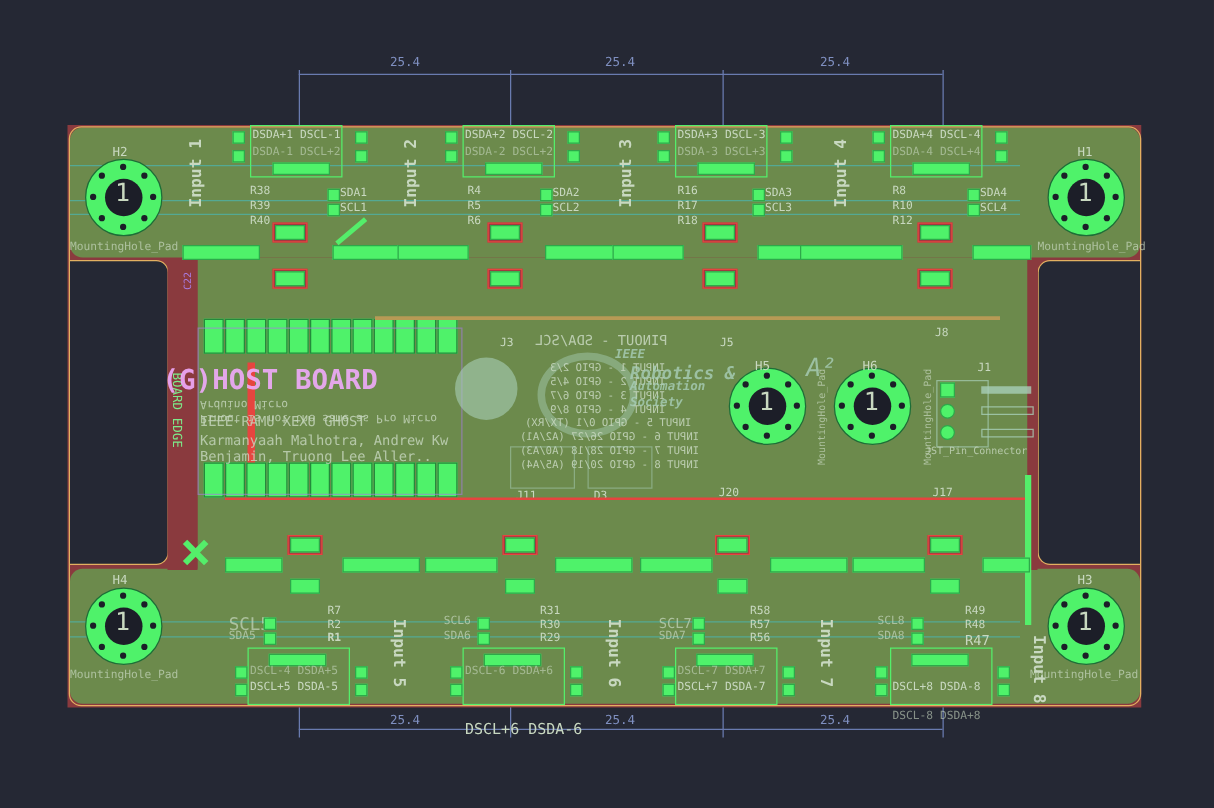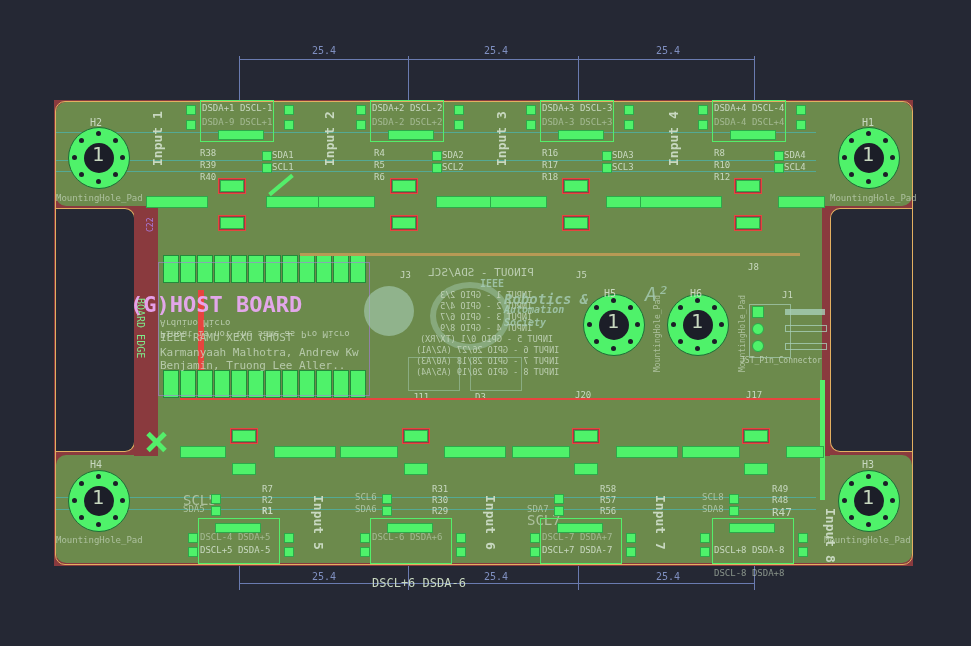--- a/index.html
+++ b/index.html
@@ -227,41 +227,41 @@
   <div class="silk" style="left:440px;top:301px;font-size:8.5px;transform:scaleX(-1);opacity:.85;">INPUT 2 - GPIO 4/5</div>
   <div class="silk" style="left:440px;top:312px;font-size:8.5px;transform:scaleX(-1);opacity:.85;">INPUT 3 - GPIO 6/7</div>
   <div class="silk" style="left:440px;top:323px;font-size:8.5px;transform:scaleX(-1);opacity:.85;">INPUT 4 - GPIO 8/9</div>
   <div class="silk" style="left:420px;top:334px;font-size:8.5px;transform:scaleX(-1);opacity:.85;">INPUT 5 - GPIO 0/1 (TX/RX)</div>
   <div class="silk" style="left:416px;top:345px;font-size:8.5px;transform:scaleX(-1);opacity:.85;">INPUT 6 - GPIO 26/27 (A2/A1)</div>
   <div class="silk" style="left:416px;top:356px;font-size:8.5px;transform:scaleX(-1);opacity:.85;">INPUT 7 - GPIO 28/18 (A0/A3)</div>
   <div class="silk" style="left:416px;top:367px;font-size:8.5px;transform:scaleX(-1);opacity:.85;">INPUT 8 - GPIO 20/19 (A5/A4)</div>
 </div>
 
 <div>
-  <div class="logo" style="left:480px;top:278px;font-size:10px;font-weight:bold;">IEEE</div>
+  <div class="logo" style="left:492px;top:278px;font-size:10px;font-style:italic;font-weight:bold;">IEEE</div>
   <div class="logo" style="left:504px;top:291px;font-size:14px;font-style:italic;font-weight:bold;">Robotics &amp;</div>
   <div class="logo" style="left:504px;top:304px;font-size:10px;font-style:italic;font-weight:bold;">Automation</div>
   <div class="logo" style="left:504px;top:317px;font-size:10px;font-style:italic;font-weight:bold;">Society</div>
 </div>
 <div class="logo" style="left:645px;top:282px;font-size:20px;font-style:italic;">A²</div>
 
 <div class="abs" style="left:408px;top:357px;width:50px;height:32px;border:1px solid #a8ceb8;opacity:.5;"></div>
 <div class="abs" style="left:470px;top:357px;width:50px;height:32px;border:1px solid #a8ceb8;opacity:.5;"></div>
 <div class="silk" style="left:413px;top:392px;font-size:9px;">J11</div>
 <div class="silk" style="left:475px;top:392px;font-size:9px;">D3</div>
 
 <div class="trace-grn" style="left:820px;top:380px;width:5px;height:120px;"></div>
 <div class="trace-tan" style="left:300px;top:253px;width:500px;height:3px;"></div>
 <div class="trace-red" style="left:180px;top:398px;width:640px;height:2px;"></div>
 
 <div>
   <div class="silk-v" style="left:150px;top:166px;transform:rotate(-90deg);font-size:13px;font-weight:bold;">Input 1</div>
   <div class="abs" style="left:200px;top:100px;width:72px;height:40px;border:1px solid #54ee6a;"></div>
   <div class="silk" style="left:202px;top:103px;font-size:9px;">DSDA+1 DSCL-1</div>
-  <div class="silk" style="left:202px;top:117px;font-size:9px;opacity:.6;">DSDA-9 DSCL+1</div>
+  <div class="silk" style="left:202px;top:117px;font-size:9px;opacity:.6;">DSDA-1 DSCL+2</div>
   <div class="pad" style="left:186px;top:105px;width:8px;height:8px;"></div>
   <div class="pad" style="left:186px;top:120px;width:8px;height:8px;"></div>
   <div class="pad" style="left:284px;top:105px;width:8px;height:8px;"></div>
   <div class="pad" style="left:284px;top:120px;width:8px;height:8px;"></div>
   <div class="pad" style="left:218px;top:130px;width:44px;height:8px;"></div>
   <div class="silk" style="left:200px;top:148px;font-size:9px;">R38</div>
   <div class="silk" style="left:200px;top:160px;font-size:9px;">R39</div>
   <div class="silk" style="left:200px;top:172px;font-size:9px;">R40</div>
   <div class="pad" style="left:262px;top:151px;width:8px;height:8px;"></div>
   <div class="pad" style="left:262px;top:163px;width:8px;height:8px;"></div>
@@ -407,21 +407,21 @@
   <div class="silk-v" style="left:668px;top:495px;transform:rotate(90deg);font-size:13px;font-weight:bold;">Input 7</div>
   <div class="silk" style="left:575px;top:390px;font-size:9px;">J20</div>
   <div class="ic" style="left:572px;top:428px;width:26px;height:14px;"></div>
   <div class="pad" style="left:574px;top:430px;width:22px;height:10px;"></div>
   <div class="pad" style="left:574px;top:463px;width:22px;height:10px;"></div>
   <div class="pad" style="left:512px;top:446px;width:56px;height:10px;"></div>
   <div class="pad" style="left:616px;top:446px;width:60px;height:10px;"></div>
   <div class="silk" style="left:600px;top:484px;font-size:9px;">R58</div>
   <div class="silk" style="left:600px;top:495px;font-size:9px;">R57</div>
   <div class="silk" style="left:600px;top:506px;font-size:9px;">R56</div>
-  <div class="silk" style="left:527px;top:512px;font-size:14px;opacity:.7;">SCL7</div>
+  <div class="silk" style="left:527px;top:492px;font-size:11px;opacity:.7;">SCL7</div>
   <div class="silk" style="left:527px;top:504px;font-size:9px;opacity:.7;">SDA7</div>
   <div class="pad" style="left:554px;top:494px;width:8px;height:8px;"></div>
   <div class="pad" style="left:554px;top:506px;width:8px;height:8px;"></div>
   <div class="abs" style="left:540px;top:518px;width:80px;height:44px;border:1px solid #54ee6a;"></div>
   <div class="pad" style="left:557px;top:523px;width:44px;height:8px;"></div>
   <div class="silk" style="left:542px;top:532px;font-size:9px;opacity:.6;">DSCL-7 DSDA+7</div>
   <div class="silk" style="left:542px;top:545px;font-size:9px;">DSCL+7 DSDA-7</div>
   <div class="pad" style="left:530px;top:533px;width:8px;height:8px;"></div>
   <div class="pad" style="left:530px;top:547px;width:8px;height:8px;"></div>
   <div class="pad" style="left:626px;top:533px;width:8px;height:8px;"></div>

